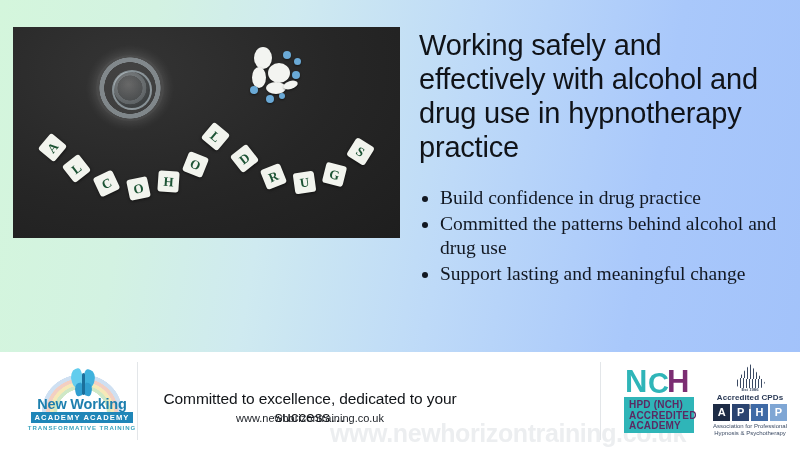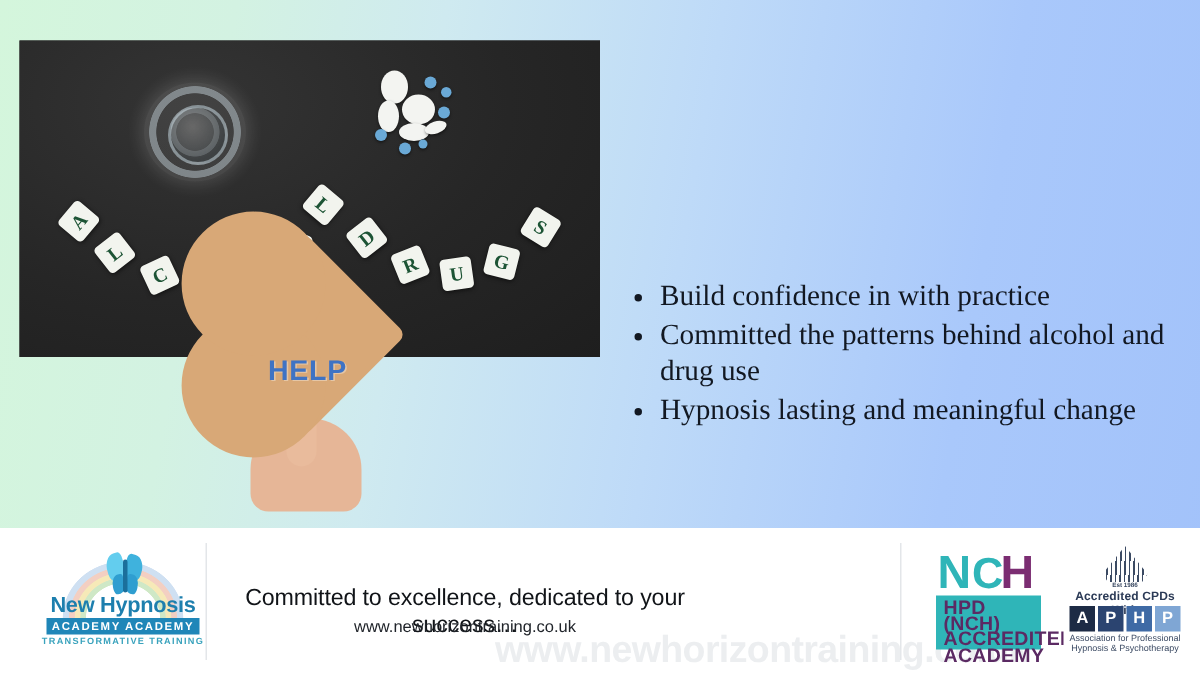--- a/index.html
+++ b/index.html
@@ -137,21 +137,21 @@
   
   .nch{position:absolute;left:624px;top:366px;width:76px;height:70px;}
   .nch-top{position:absolute;left:0;top:0;width:76px;height:34px;}
   .nch-n{position:absolute;left:1px;top:0;font-size:31px;font-weight:bold;color:#2fb5b8;line-height:32px;letter-spacing:-2px;font-family:"Liberation Sans",sans-serif;}
   .nch-c{position:absolute;left:24px;top:2px;font-size:29px;font-weight:bold;color:#2fb5b8;line-height:30px;font-family:"Liberation Sans",sans-serif;}
   .nch-h{position:absolute;left:43px;top:0;font-size:31px;font-weight:bold;color:#7b2d72;line-height:32px;font-family:"Liberation Sans",sans-serif;}
   .nch-box{
     position:absolute;left:0;top:31px;width:70px;height:36px;background:#2fb5b8;
     padding:3px 0 0 5px;box-sizing:border-box;
   }
-  .nch-box div{font-size:13px;font-weight:bold;color:#5b2a63;line-height:10.5px;letter-spacing:.2px;}
+  .nch-box div{font-size:10px;font-weight:bold;color:#5b2a63;line-height:10.5px;letter-spacing:.2px;}
 
   
   .aphp{position:absolute;left:709px;top:362px;width:82px;height:76px;background:#fff;}
   .aphp-fan{position:absolute;left:26px;top:2px;width:30px;height:24px;
     background:repeating-linear-gradient(92deg,#3b4a63 0 1px,#ffffff 1px 3px);
     clip-path:polygon(50% 0%,100% 78%,88% 100%,12% 100%,0% 78%);
   }
   .aphp-est{position:absolute;left:0;top:25px;width:82px;text-align:center;font-size:4.2px;color:#3b4a63;font-weight:bold;}
   .aphp-acc{position:absolute;left:0;top:31px;width:82px;text-align:center;font-size:8px;color:#2b3a56;font-weight:bold;letter-spacing:.1px;}
   .aphp-row{position:absolute;left:4px;top:42px;width:74px;height:17px;display:flex;gap:1.5px;}
@@ -192,54 +192,49 @@
       <div class="tile" style="left:192px;top:99px;transform:rotate(40deg);">L</div>
 
       <div class="tile" style="left:221px;top:121px;transform:rotate(-38deg);">D</div>
       <div class="tile" style="left:250px;top:139px;transform:rotate(-22deg);">R</div>
       <div class="tile" style="left:281px;top:145px;transform:rotate(-8deg);">U</div>
       <div class="tile" style="left:311px;top:137px;transform:rotate(14deg);">G</div>
       <div class="tile" style="left:337px;top:114px;transform:rotate(32deg);">S</div>
     </div>
   </div>
 
-  <div class="heart-wrap">
-    <div class="hand"></div>
-    <div class="finger" style="left:46px;top:96px;width:20px;height:40px;"></div>
-    <div class="heart"></div>
-    <div class="heart-txt">HELP</div>
-  </div>
-
+
+  <div class="headline">Working safely and effectively with alcohol and drug use in hypnotherapy practice</div>
 
   <div class="bullets">
     <ul>
-      <li>Build confidence in with practice</li>
+      <li>Build confidence in drug practice</li>
       <li>Committed the patterns behind alcohol and drug use</li>
-      <li>Hypnosis lasting and meaningful change</li>
+      <li>Support lasting and meaningful change</li>
     </ul>
   </div>
 
   <div class="footer">
     <div class="foot-panel" style="left:137px;top:10px;width:463px;height:88px;"></div>
     <div class="divider" style="left:137px;top:10px;"></div>
     <div class="divider" style="left:600px;top:10px;"></div>
   </div>
 
   <div class="watermark">www.newhorizontraining.co.uk</div>
 
   <div class="nh">
     <div class="nh-rainbow"></div>
     <div class="nh-butterfly">
       <div class="bw" style="left:0;top:0;width:12px;height:18px;transform:rotate(-18deg);background:#63cdee;"></div>
       <div class="bw" style="left:12px;top:1px;width:12px;height:17px;transform:rotate(18deg);background:#3fb2dd;border-radius:20% 60% 30% 50%;"></div>
       <div class="bw" style="left:4px;top:14px;width:8px;height:13px;transform:rotate(-12deg);background:#2f9ed0;"></div>
       <div class="bw" style="left:13px;top:14px;width:8px;height:13px;transform:rotate(12deg);background:#2f9ed0;border-radius:20% 60% 30% 50%;"></div>
       <div class="bw" style="left:11px;top:4px;width:3px;height:22px;border-radius:2px;background:#1b6f9b;"></div>
     </div>
-    <div class="nh-name">New Hypnosis</div>
+    <div class="nh-name">New Working</div>
     <div class="nh-bar">ACADEMY ACADEMY</div>
     <div class="nh-sub">TRANSFORMATIVE TRAINING</div>
   </div>
 
   <div class="tagline">Committed to excellence, dedicated to your success…</div>
   <div class="url">www.newhorizontraining.co.uk</div>
 
   <div class="nch">
     <div class="nch-top">
       <span class="nch-n">N</span>

